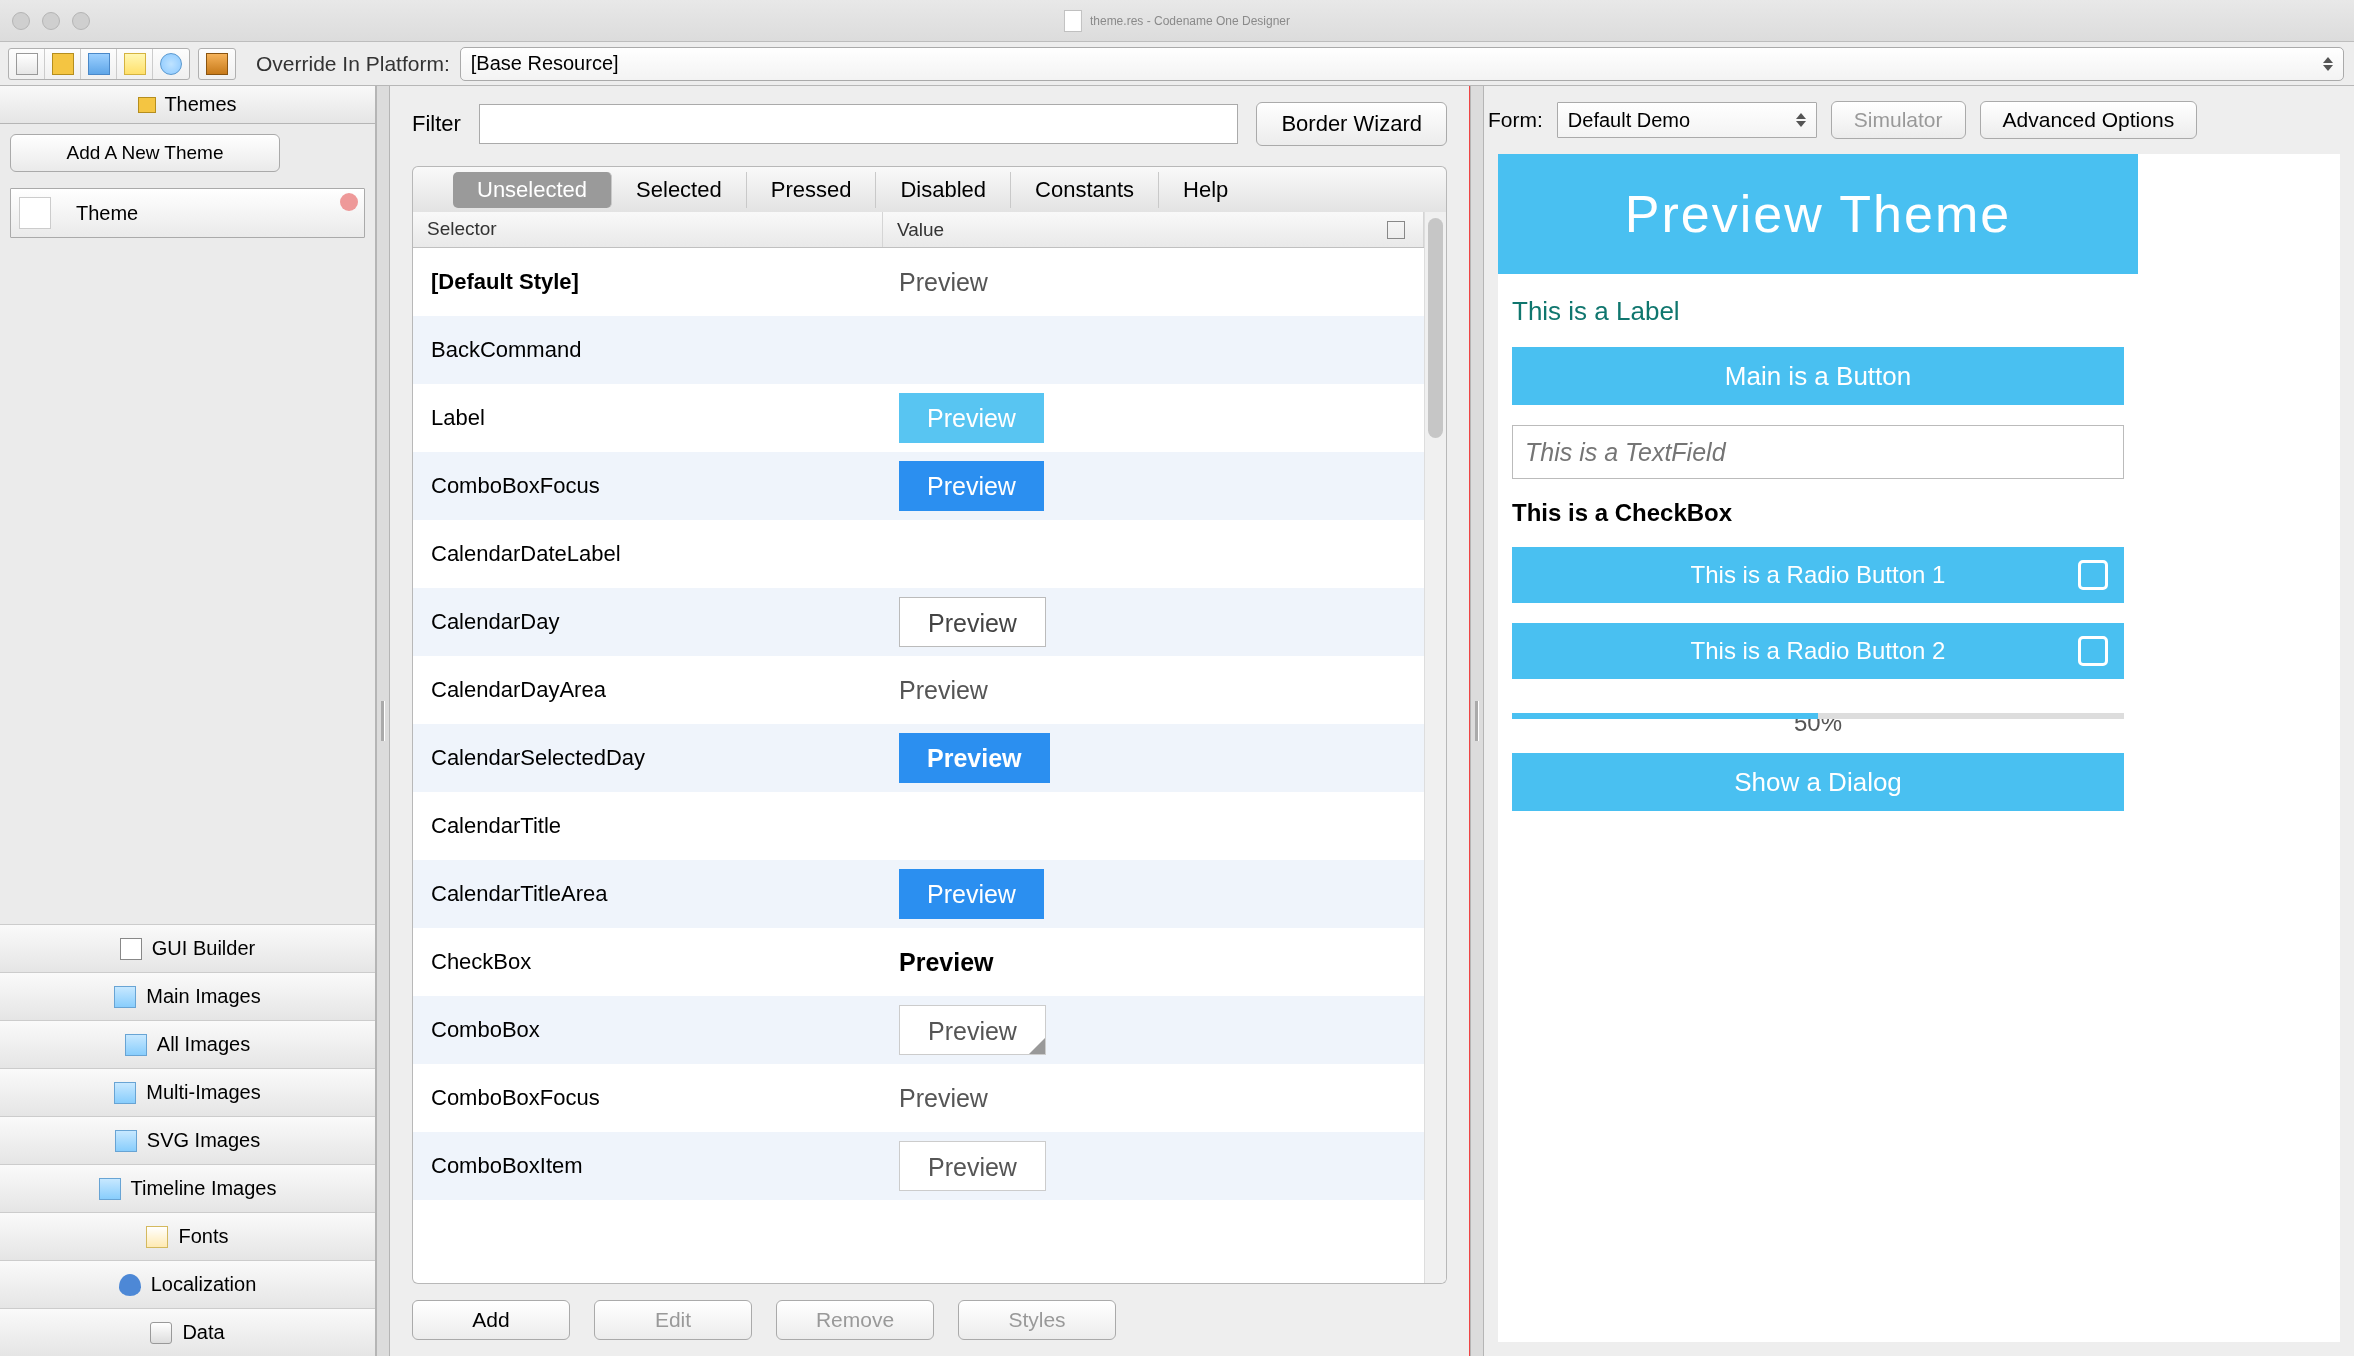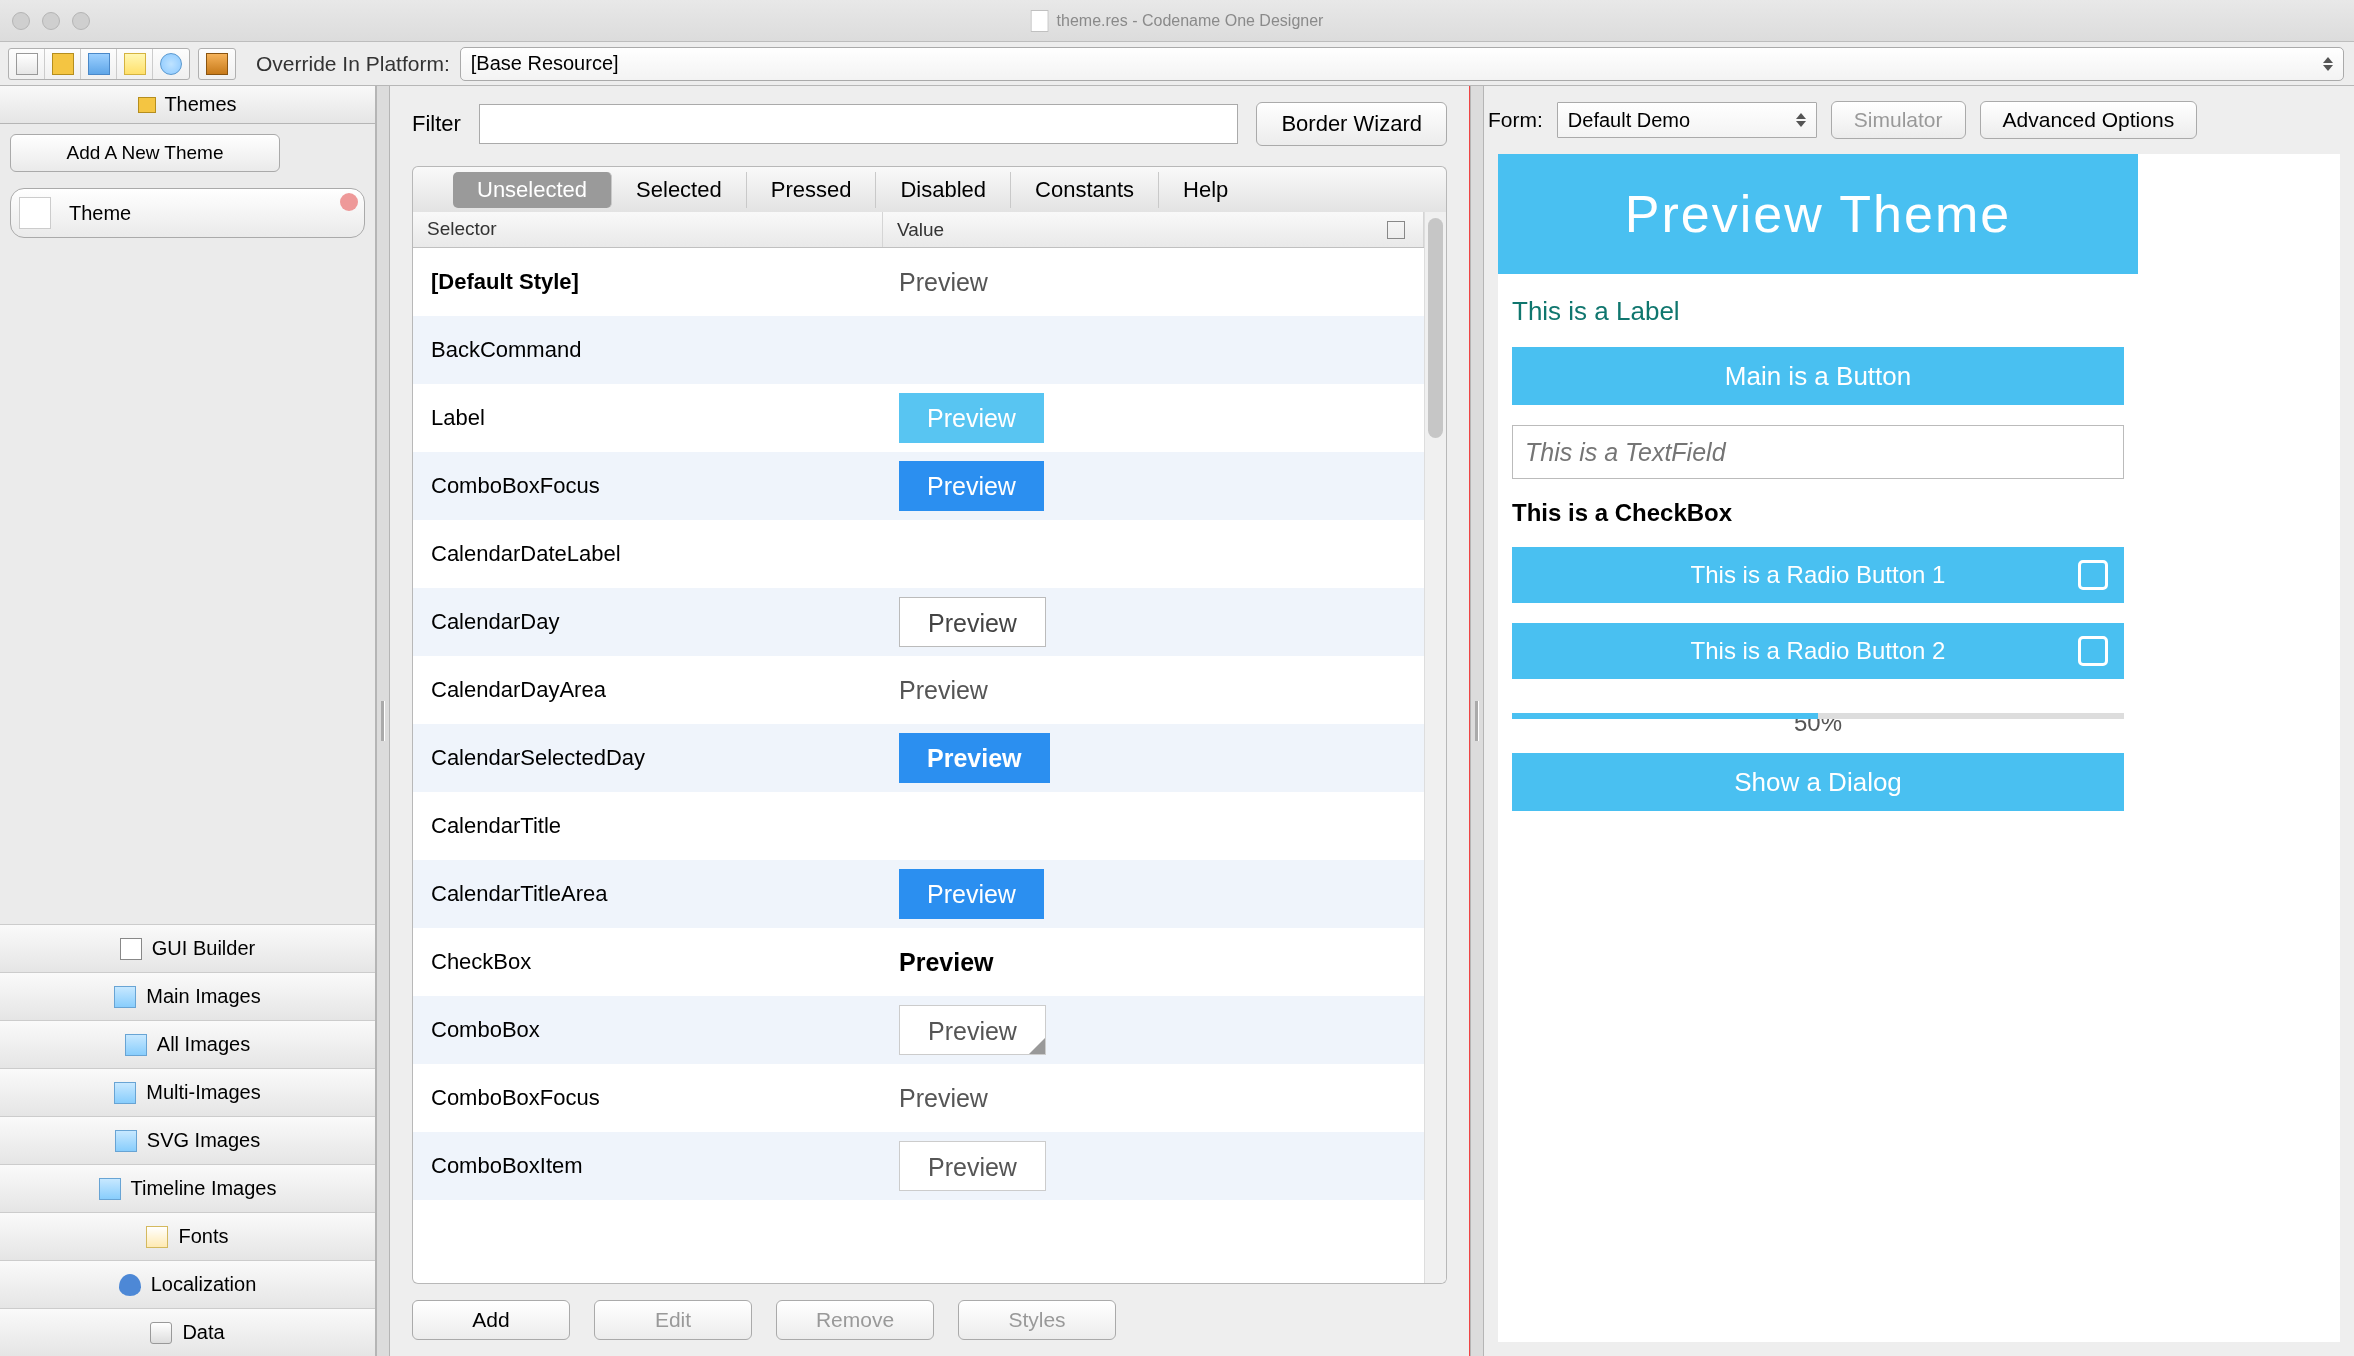--- a/index.html
+++ b/index.html
@@ -1,42 +1,42 @@
 <!DOCTYPE html>
 <html><head>
 <meta charset="utf-8">
 <style>
 * { box-sizing: border-box; margin: 0; padding: 0; }
 body { font-family: "Helvetica Neue", Arial, sans-serif; font-size: 13px; background: #ececec; color: #000; width: 2354px; height: 1356px; overflow: hidden; transform-origin: top left; }
 .window { width: 100%; height: 100%; display: flex; flex-direction: column; background: #f5f5f5; }
 .titlebar { height: 42px; background: linear-gradient(#e8e8e8,#dcdcdc); display: flex; align-items: center; padding: 0 12px; border-bottom: 1px solid #bdbdbd; position: relative; }
 .traffic { display: flex; gap: 12px; }
 .dot { width: 18px; height: 18px; border-radius: 50%; background: #cfcfcf; border: 1px solid #b5b5b5; }
-.titlebar-title { position: absolute; left: 50%; transform: translateX(-50%); color: #8a8a8a; font-size: 16px; display:flex; align-items:center; gap:8px;}
+.titlebar-title { position: absolute; left: 50%; transform: translateX(-50%); color: #8a8a8a; font-size: 12px; display:flex; align-items:center; gap:8px;}
 .titlebar-title .doc-icon{width:18px;height:22px;border:1px solid #c0c0c0;background:#fff;display:inline-block;}
 .toolbar2 { height: 44px; display: flex; align-items: center; background: #ededed; border-bottom: 1px solid #b7b7b7; }
 .toolgroup{display:flex; border:1px solid #b0b0b0; background:linear-gradient(#fdfdfd,#f0f0f0); margin-left:8px; border-radius:3px;}
 .toolbtn{width:36px;height:30px;display:flex;align-items:center;justify-content:center;border-right:1px solid #ccc; cursor:pointer;}
 .toolbtn:last-child{border-right:none;}
 .ico{width:22px;height:22px;display:inline-block;}
 .ico-file{background:linear-gradient(#fff,#e6e6e6);border:1px solid #999;}
 .ico-folder{background:#f4c542;border:1px solid #b58e1e;}
 .ico-save{background:linear-gradient(#9cd0ff,#5fa6e8);border:1px solid #4a88c8;}
 .ico-edit{background:linear-gradient(#fff7b3,#ffe06b);border:1px solid #d4b340;}
 .ico-help{background:radial-gradient(#bfe3ff,#8ac8ff);border:1px solid #5a99d0;border-radius:50%;}
 .ico-door{background:linear-gradient(#f5b25a,#c77a1a);border:1px solid #8a5410;}
 .override-label{margin-left:20px;font-size:21px;color:#333;}
 .override-select{flex:1;margin:0 10px;height:34px;border:1px solid #aaa;border-radius:5px;background:linear-gradient(#fff,#f3f3f3);padding:0 10px;font-size:20px;display:flex;align-items:center;justify-content:space-between;}
 .override-select .arrows{font-size:12px;color:#555;line-height:8px;}
 .body{flex:1;display:flex;overflow:hidden;}
 .sidebar{width:376px;background:#ebebeb;border-right:1px solid #b5b5b5;display:flex;flex-direction:column;}
 .sidepanel-head{height:38px;background:linear-gradient(#f9f9f9,#e5e5e5);display:flex;align-items:center;justify-content:center;gap:8px;border-bottom:1px solid #b5b5b5;font-size:20px;}
 .addtheme-wrap{padding:10px;}
 .addtheme{width:270px;height:38px;background:linear-gradient(#fff,#eaeaea);border:1px solid #aaa;border-radius:6px;font-size:19px;}
-.theme-item{margin:6px 10px;height:50px;background:linear-gradient(#fff,#eaeaea);border:1px solid #aaa;border-radius:14px;display:flex;align-items:center;padding:12px 8px;gap:18px;position:relative;font-size:20px;}
+.theme-item{margin:6px 10px;height:50px;background:linear-gradient(#fff,#eaeaea);border:1px solid #aaa;border-radius:1px;display:flex;align-items:center;padding:12px 8px;gap:25px;position:relative;font-size:20px;}
 .theme-item .swatch{width:32px;height:32px;background:#fff;border:1px solid #ccc;}
 .theme-item .close{position:absolute;right:6px;top:4px;width:18px;height:18px;border-radius:50%;background:#e99;}
 .side-spacer{flex:1;}
 .side-row{height:48px;background:linear-gradient(#fafafa,#e5e5e5);border-top:1px solid #ccc;display:flex;align-items:center;justify-content:center;gap:10px;font-size:20px;cursor:pointer;}
 .side-row .sicon{width:22px;height:22px;}
 .i-gui{border:1px solid #888;background:#fff;}
 .i-img{background:linear-gradient(#c7e8ff,#88cdfc);border:1px solid #68a4d4;}
 .i-font{background:linear-gradient(#fff,#ffeab2);border:1px solid #d4b95e;}
 .i-loc{width:14px;height:22px;background:#4d88d6;border-radius:50% 50% 50% 50% / 60% 60% 40% 40%;}
 .i-data{width:18px;height:22px;border:1px solid #999;border-radius:3px;background:linear-gradient(#fff,#ddd);}

